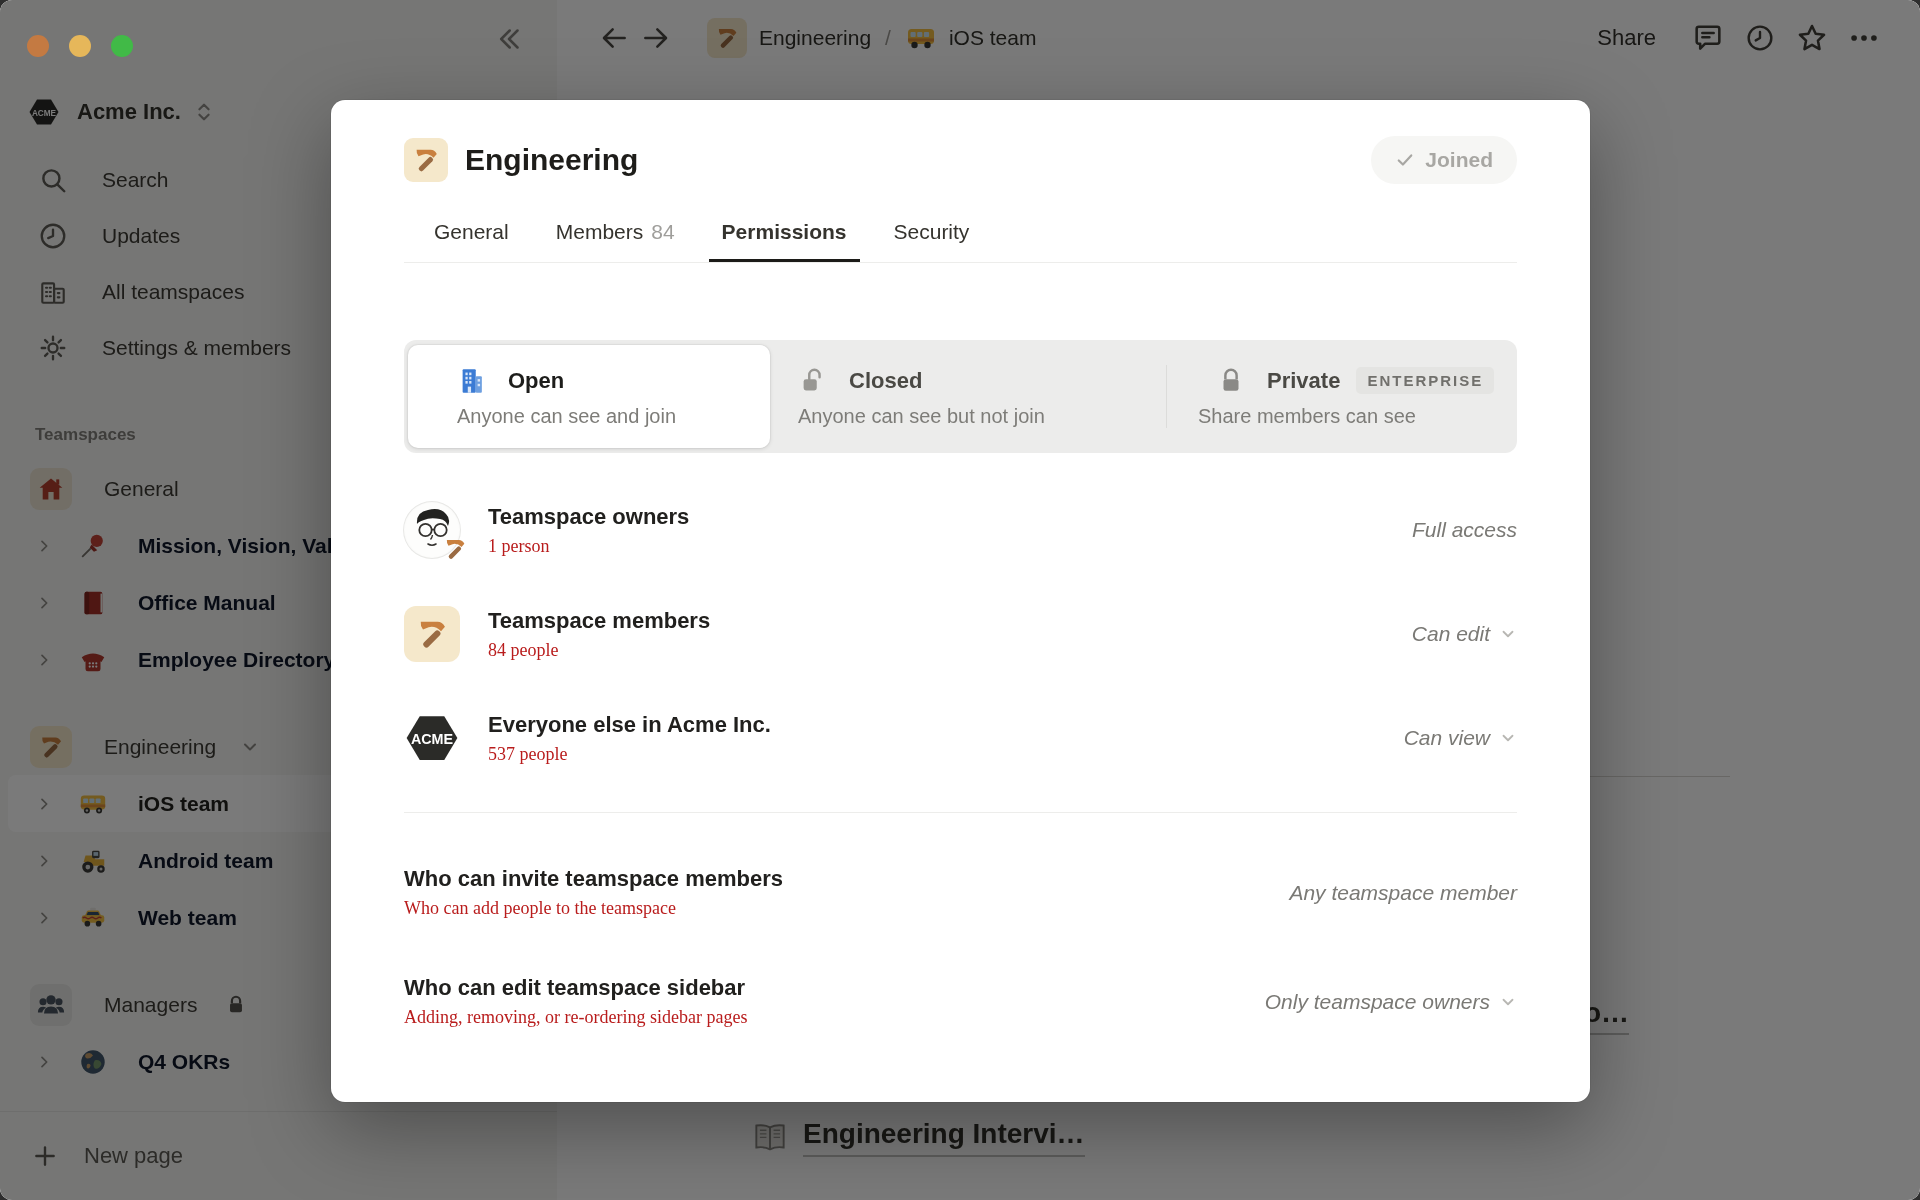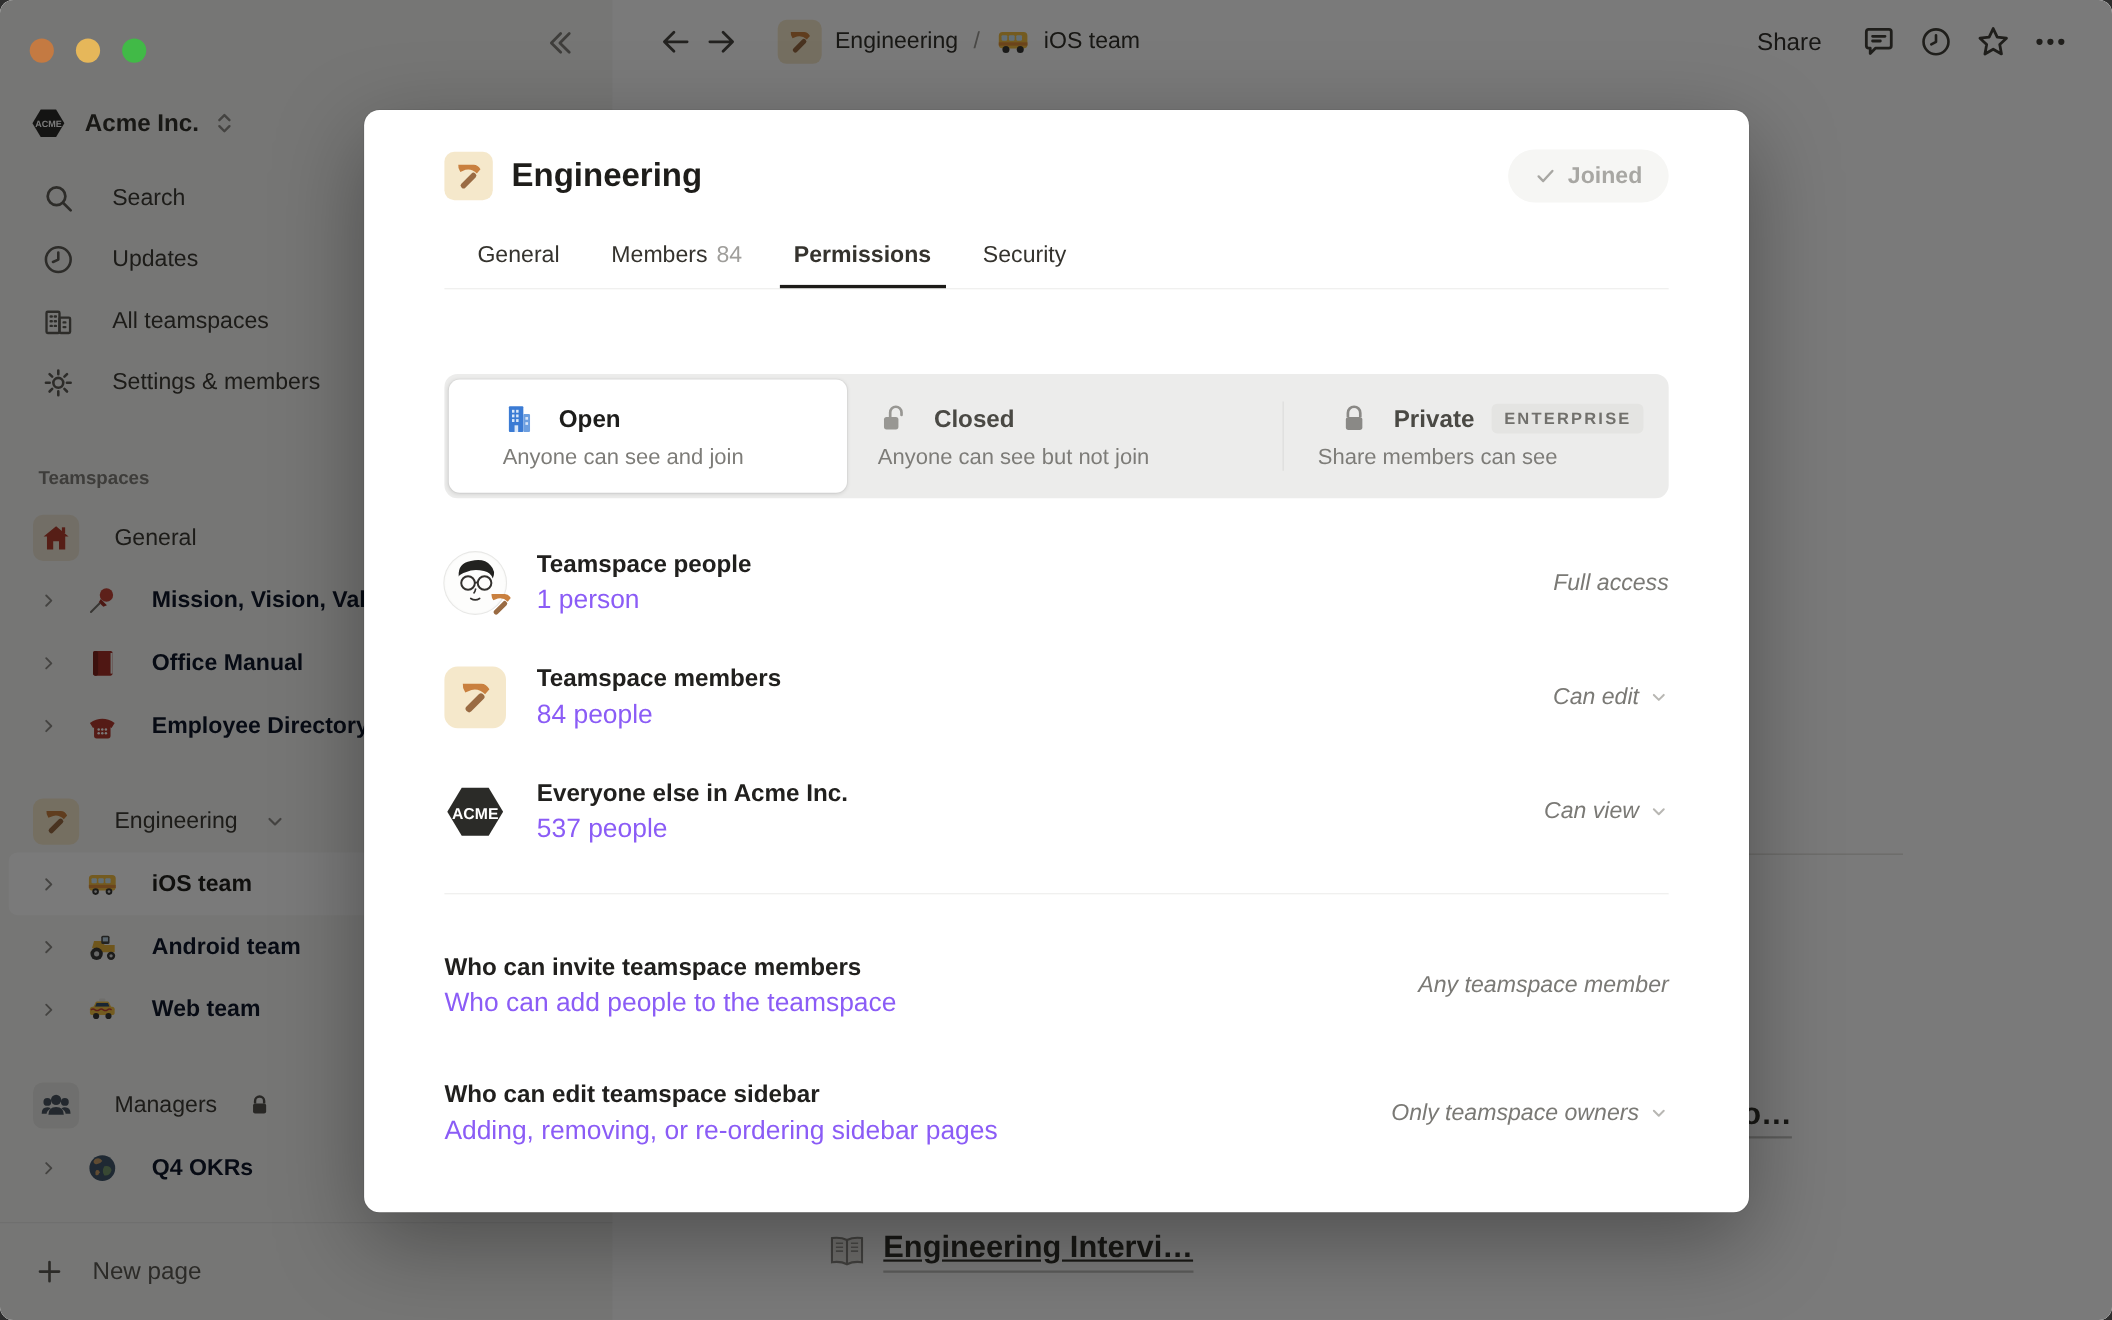--- a/index.html
+++ b/index.html
@@ -46,21 +46,21 @@
   .bc-chip{width:40px;height:40px;border-radius:8px;background:#f5e8cb;display:flex;align-items:center;justify-content:center;}
   .bc-lbl{font-size:21px;color:#34322c;margin-left:12px;white-space:nowrap;}
   .bc-sep{font-size:21px;color:#9b9994;margin:0 14px;}
   .bc-emo{width:32px;height:32px;}
   .tb-right{margin-left:auto;display:flex;align-items:center;padding-right:30px;}
   .share{font-size:22px;color:#33312c;margin-right:26px;}
   .tb-right .tb-btn{width:52px;color:#42403a;}
   
   .main{position:absolute;left:557px;top:76px;right:0;bottom:0;background:#fff;}
   .hr-right{position:absolute;left:943px;top:700px;width:230px;height:1px;background:#d9d7d3;}
-  .pg-link-b{position:absolute;left:194px;top:1042px;display:flex;align-items:flex-end;text-decoration:underline;}
+  .pg-link-b{position:absolute;left:194px;top:1042px;display:flex;align-items:flex-end;}
   .pg-link-b .lbl{margin-left:14px;font-size:28px;font-weight:600;color:#34322c;
      border-bottom:2px solid rgba(55,53,47,.3);padding-bottom:5px;white-space:nowrap;}
   .pg-link-r{position:absolute;left:1002px;top:921px;font-size:28px;font-weight:600;color:#34322c;
      border-bottom:2px solid rgba(55,53,47,.3);padding-bottom:4px;}
   
   .overlay{position:absolute;inset:0;background:rgba(0,0,0,0.52);z-index:10;}
   .traffic{position:absolute;left:27px;top:35px;display:flex;gap:20px;z-index:15;}
   .dot{width:22px;height:22px;border-radius:50%;}
   .dot-close{background:#c47a42;}
   .dot-min{background:#e6b75a;}
@@ -95,21 +95,21 @@
   .ent-badge{margin-left:16px;background:#e4e4e2;border-radius:5px;padding:5px 11px;
     font-size:15px;font-weight:600;letter-spacing:2px;color:#71706c;}
   .rows{margin-top:25px;}
   .a-row{display:flex;align-items:center;height:104px;}
   .a-ic{width:56px;height:56px;flex:none;position:relative;}
   .a-chip{width:56px;height:56px;border-radius:12px;background:#f5e8cb;display:flex;align-items:center;justify-content:center;}
   .avatar{width:56px;height:56px;border-radius:50%;background:#fbfbfa;box-shadow:0 0 0 1px #e8e8e6;overflow:visible;}
   .ava-ham{position:absolute;right:-8px;bottom:-4px;}
   .a-text{margin-left:28px;}
   .a-title{font-size:22px;font-weight:600;color:#21201e;}
-  .a-sub{font-size:24px;color:#8b5cf6;margin-top:6px;}
+  .a-sub{font-size:18px;color:#b91c1c;margin-top:6px;font-family:Liberation Serif, serif;}
   .a-val{margin-left:auto;display:flex;align-items:center;gap:9px;font-size:21px;color:#7a7975;font-style:italic;}
   .a-val .vchev{color:#b8b7b3;}
   .rows2{margin-top:53px;}
   .s-row{display:flex;align-items:center;margin-bottom:56px;}
   
   svg{display:block;}
 </style>
 </head>
 <body>
 
@@ -480,21 +480,21 @@
               <path d="M27.7 28 Q29 26.8 30.3 28" fill="none" stroke="#33312e" stroke-width="1.6"></path>
               <path d="M28.5 33 Q28 36 26.5 37.5" fill="none" stroke="#33312e" stroke-width="1.4"></path>
               <path d="M24 42 Q28 44.5 32 42" fill="none" stroke="#33312e" stroke-width="1.6" stroke-linecap="round"></path>
             </svg>
           <svg class="ava-ham" width="26" height="26" viewBox="0 0 32 32">
               <rect x="13.5" y="11" width="5.5" height="19" rx="2.5" transform="rotate(45 16.2 20)" fill="#9a6b43"></rect>
               <path d="M6 5 L21 5 Q25 5 27.5 9.5 L24 13.5 Q19 8.5 13 10 L8 12 Q5.5 8.5 6 5 Z" fill="#c9803f"></path>
             </svg>
         </span>
         <span class="a-text">
-          <div class="a-title">Teamspace people</div>
+          <div class="a-title">Teamspace owners</div>
           <div class="a-sub">1 person</div>
         </span>
         <span class="a-val">Full access</span>
       </div>
 
       <div class="a-row">
         <span class="a-ic">
             <span class="a-chip">
           <svg width="36" height="36" viewBox="0 0 32 32">
                 <rect x="13.5" y="11" width="5.5" height="19" rx="2.5" transform="rotate(45 16.2 20)" fill="#9a6b43"></rect>

